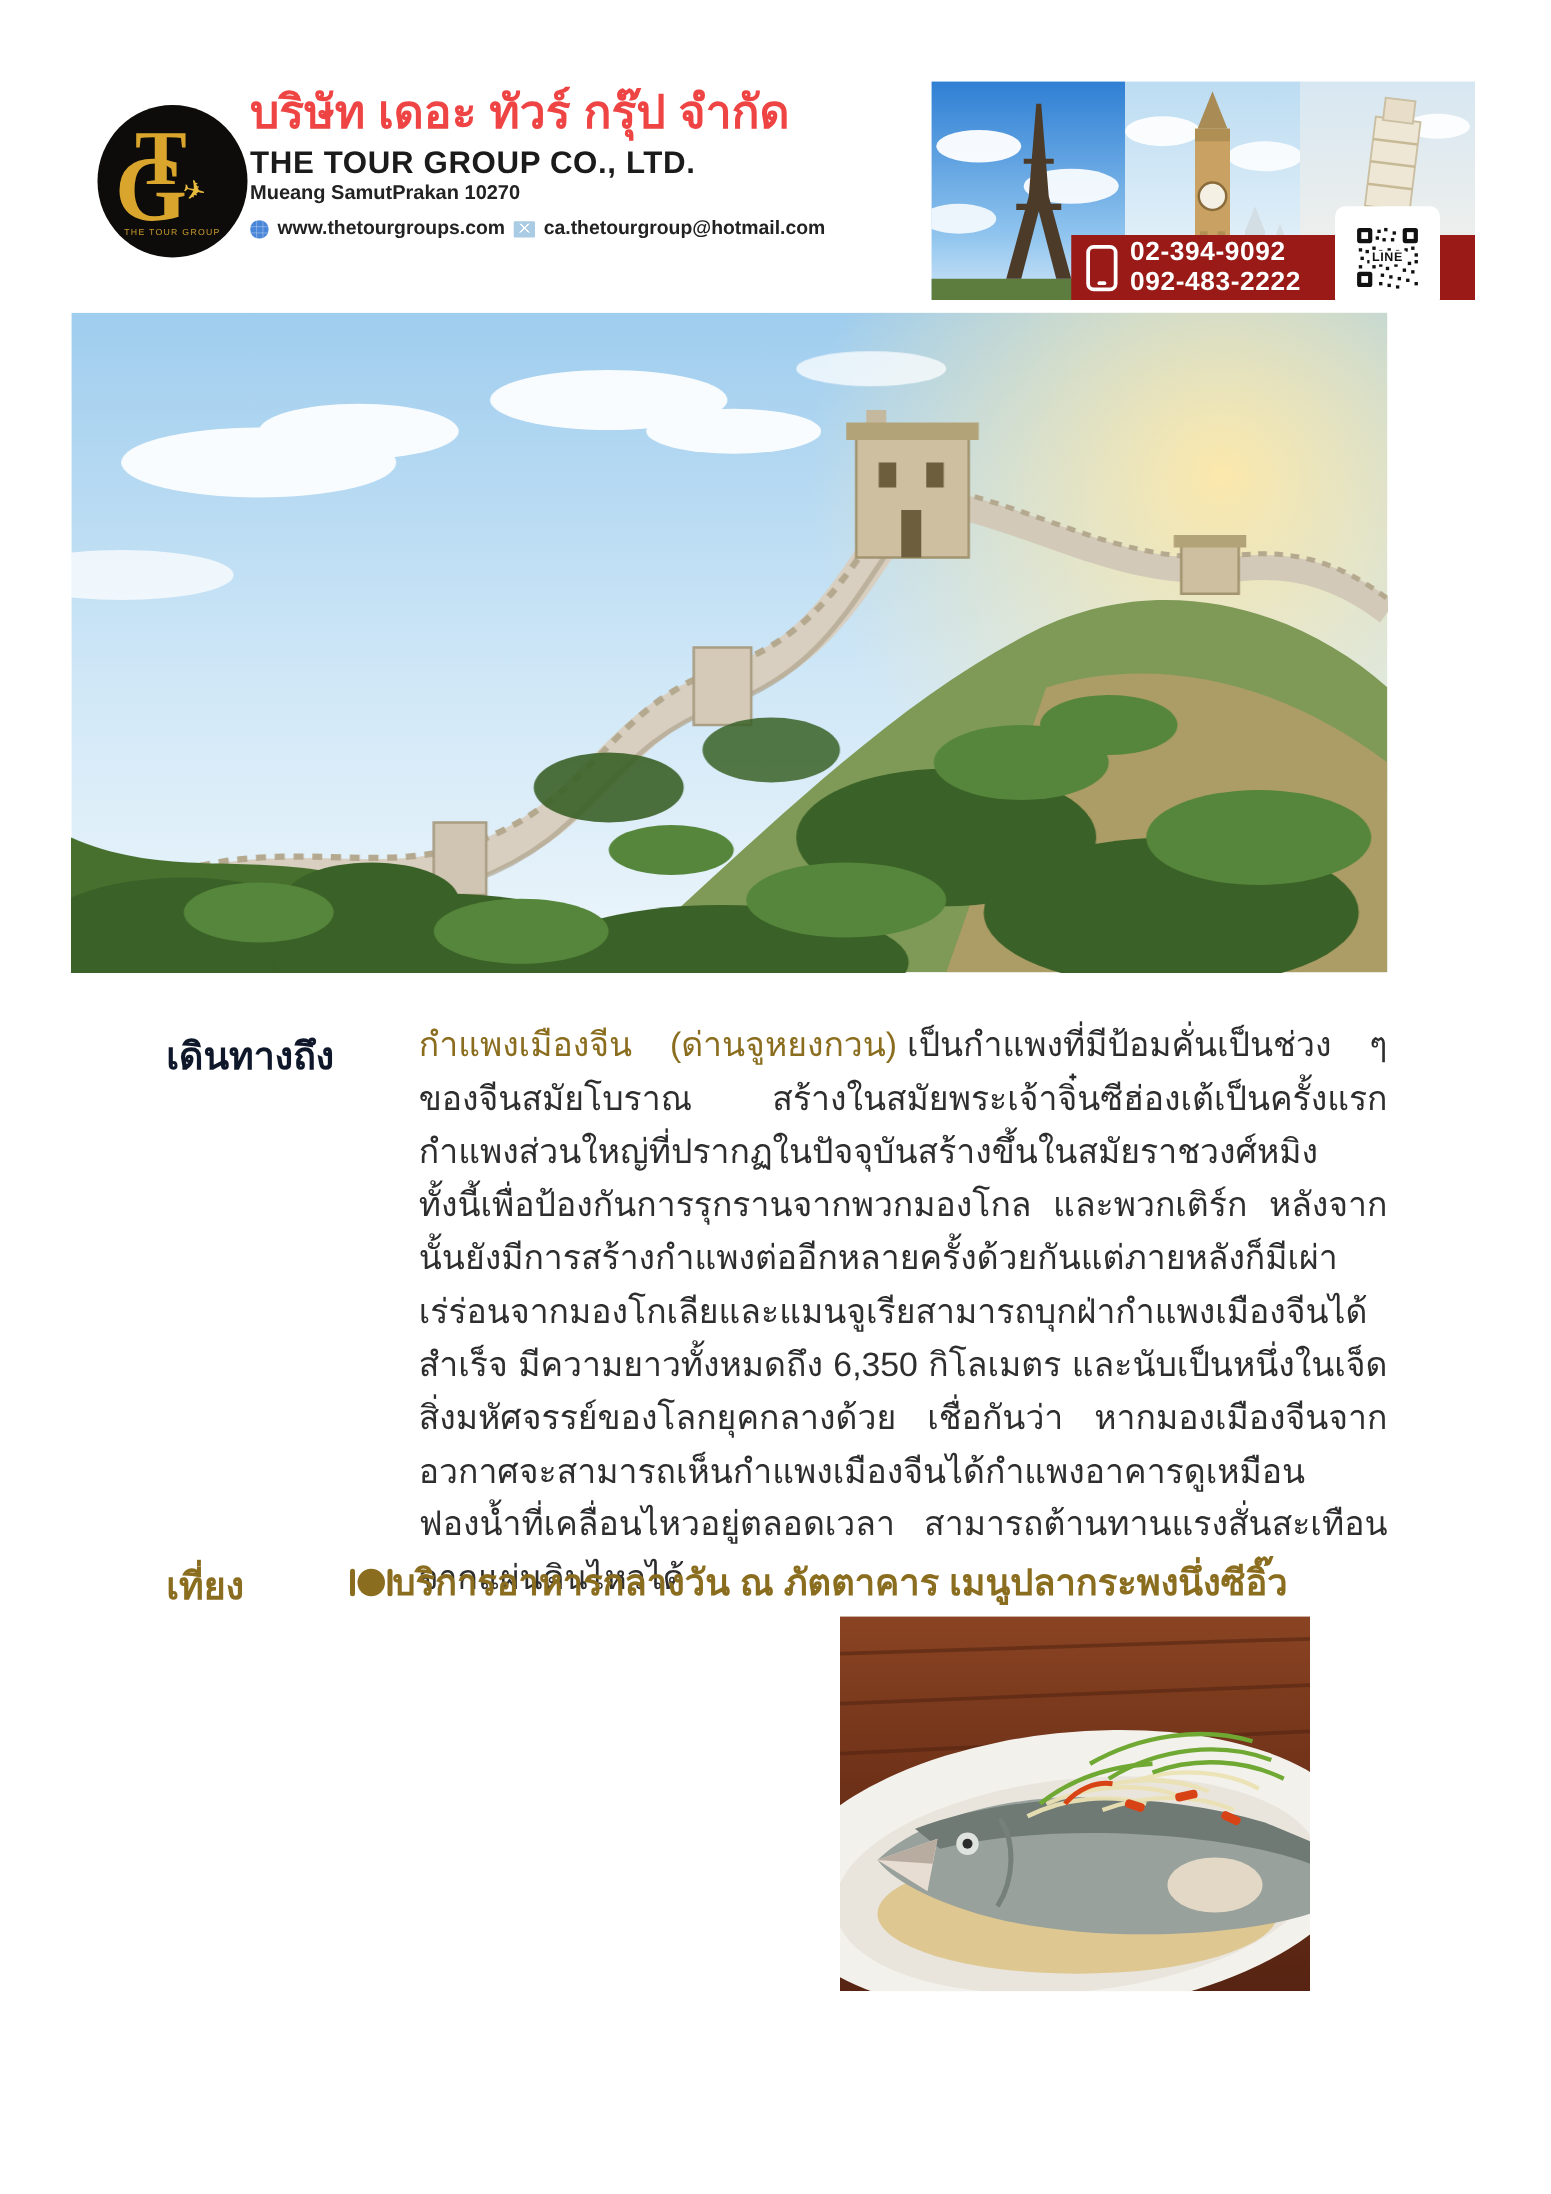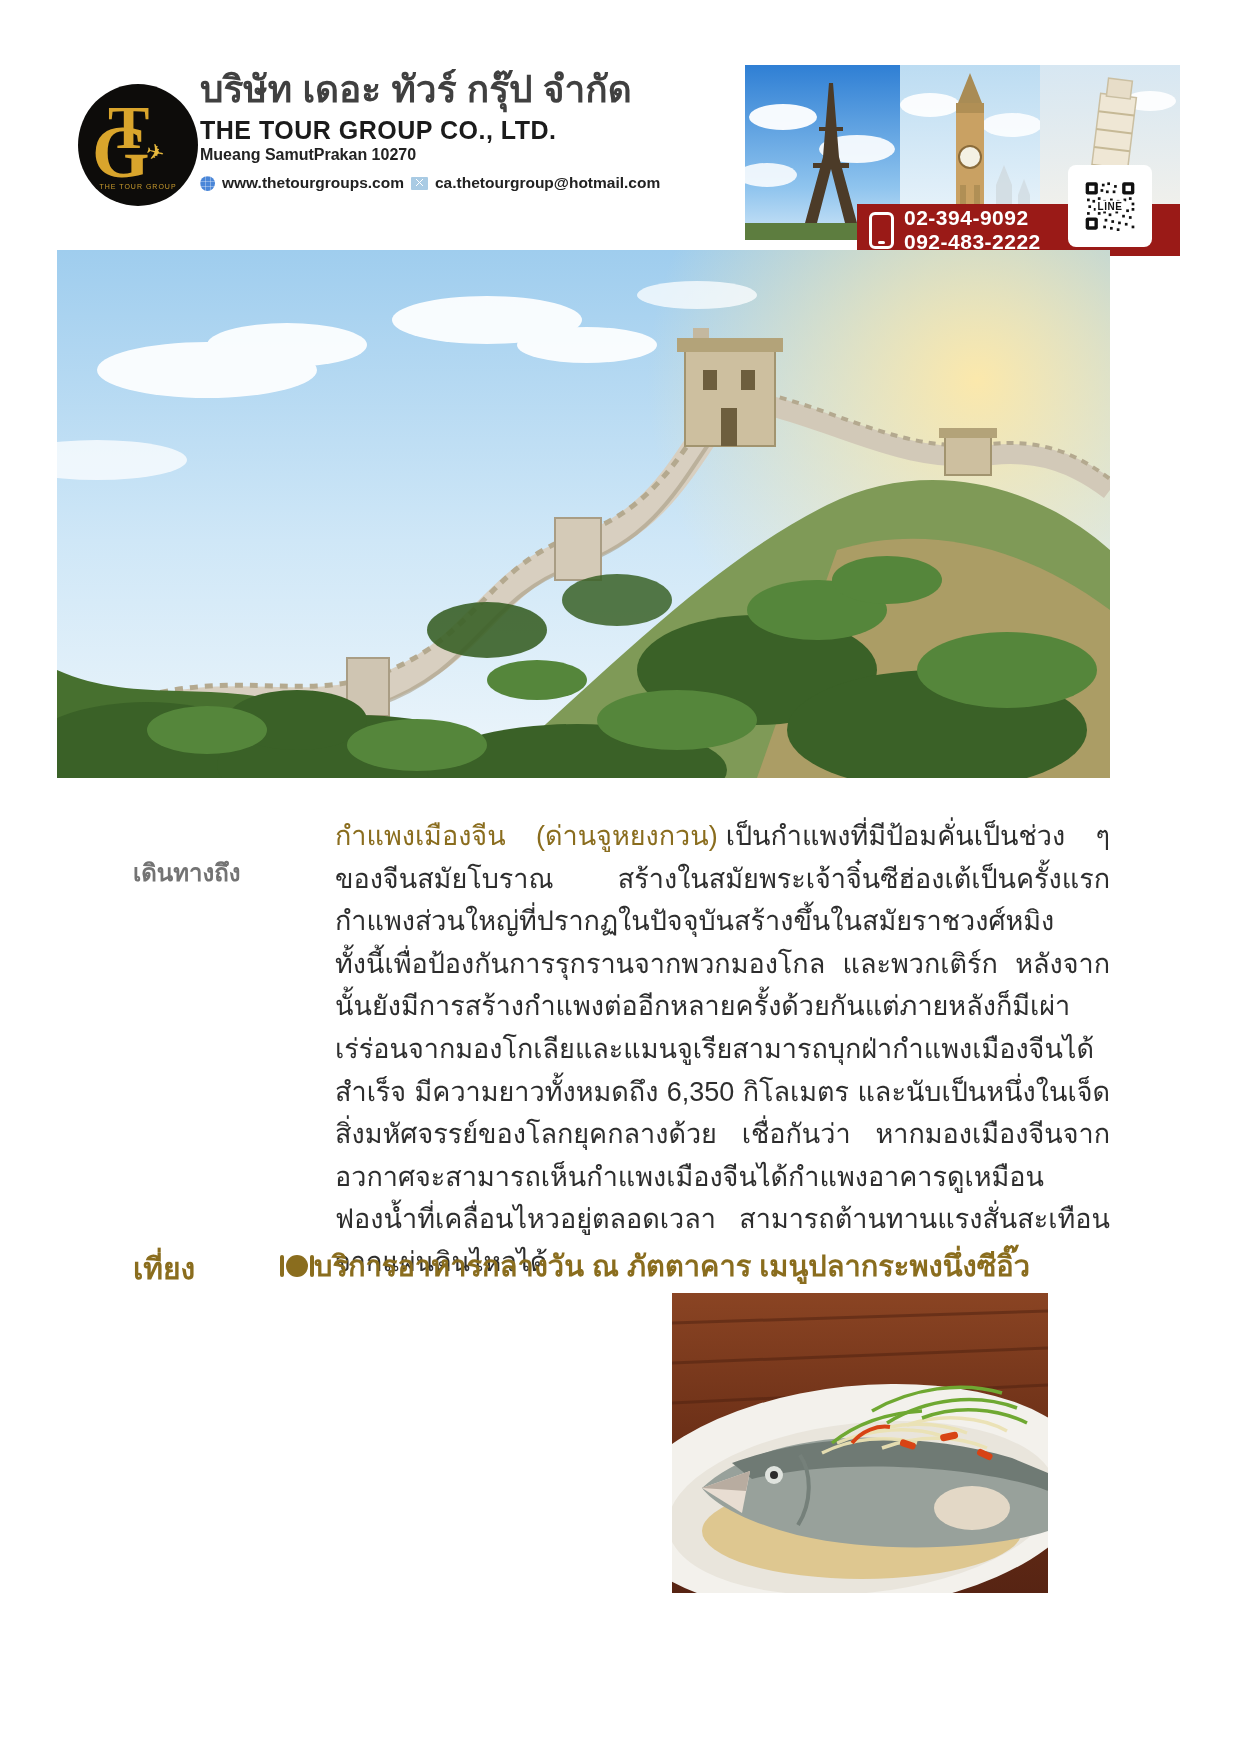--- a/index.html
+++ b/index.html
@@ -8,21 +8,21 @@
   .page{ position:relative; width:1241px; height:1755px; background:#ffffff; margin:0 auto; overflow:hidden; }
 
   
   .header{ position:absolute; top:60px; left:78px; right:61px; height:188px; }
   .logo-circle{ position:absolute; left:0; top:24px; width:120px; height:122px; background:#0d0c0a; border-radius:50%; overflow:hidden; }
   .logo-t{ position:absolute; left:30px; top:8px; font-size:62px; font-weight:bold; color:#d9a52c; font-family:"Liberation Serif", serif; }
   .logo-g{ position:absolute; left:14px; top:26px; font-size:74px; font-weight:bold; color:#d9a52c; font-family:"Liberation Serif", serif; }
   .logo-plane{ position:absolute; left:68px; top:56px; color:#e7b93d; font-size:22px; transform:rotate(14deg); }
   .logo-sub{ position:absolute; left:0; right:0; bottom:16px; text-align:center; color:#c79a2d; font-size:7px; letter-spacing:1px; }
   .company-info{ position:absolute; left:122px; top:6px; width:560px; }
-  .company-th{ font-size:37px; font-weight:bold; color:#404040; line-height:48px; }
+  .company-th{ font-size:37px; font-weight:bold; color:#ef4444; line-height:48px; }
   .company-en{ font-size:25px; font-weight:bold; color:#1b1b1b; letter-spacing:0.5px; margin-top:2px; }
   .addr{ font-size:16px; font-weight:bold; color:#222; line-height:20px; }
   .addr:first-of-type{ margin-top:4px; }
   .contact-line{ margin-top:9px; font-size:15.5px; font-weight:bold; color:#222; display:flex; align-items:center; gap:7px; }
   .globe{ width:15px; height:15px; border-radius:50%; background:#4a86d8;
           background-image:linear-gradient(#ffffff55 1px, transparent 1px), linear-gradient(90deg,#ffffff55 1px, transparent 1px);
           background-size:5px 5px; display:inline-block; }
   .mailicon{ width:17px; height:13px; background:#a9cbe4; display:inline-block; position:relative; border-radius:1px; }
   .mailicon::after{ content:""; position:absolute; left:2px; top:2px; width:13px; height:7px;
           background:linear-gradient(135deg, transparent 45%, #ffffff 46%, #ffffff 54%, transparent 55%),
@@ -30,36 +30,36 @@
   a.doclink{ color:#222; text-decoration:none; }
 
   
   .collage{ position:absolute; right:0; top:5px; width:435px; height:175px; }
   .tile{ position:absolute; top:0; height:175px; overflow:hidden; }
   .tile svg{ display:block; width:100%; height:100%; }
   .tile.eiffel{ left:0; width:155px; }
   .tile.bigben{ left:155px; width:140px; }
   .tile.pisa{ left:295px; width:140px; }
   .phone-banner{ position:absolute; left:112px; right:0; top:123px; height:52px; background:#9a1a17;
-                 display:flex; align-items:center; padding-left:12px;margin-top:16px; }
+                 display:flex; align-items:center; padding-left:12px; }
   .phone-icon{ width:25px; height:37px; border:3px solid #fff; border-radius:6px; position:relative; flex:0 0 auto; }
   .phone-icon::after{ content:""; position:absolute; left:6px; bottom:2px; width:7px; height:3px; background:#fff; border-radius:2px; }
   .phone-numbers{ margin-left:10px; color:#fff; font-weight:bold; font-size:21px; line-height:24px; letter-spacing:0.5px; }
   .qr-card{ position:absolute; right:28px; top:100px; width:84px; height:82px; background:#fff; border-radius:8px; padding:16px; }
   .qr-card svg{ display:block; width:100%; height:100%; }
   .qr-label{ position:absolute; left:50%; top:50%; transform:translate(-50%,-50%); background:#fff; padding:0 2px;
              font-size:10px; font-weight:bold; color:#111; letter-spacing:0.5px; }
 
   
   .hero{ position:absolute; top:250px; left:57px; width:1053px; height:528px; overflow:hidden; }
   .hero svg{ display:block; width:100%; height:100%; }
 
   
   .arrival{ position:absolute; top:815px; left:133px; width:980px; }
-  .arrival-heading{ position:absolute; left:0; top:6px; font-size:24px; font-weight:bold; color:#737373;margin-top:32px; }
+  .arrival-heading{ position:absolute; left:0; top:6px; font-size:30px; font-weight:bold; color:#0f172a; }
   .arrival-text{ margin-left:202px; width:775px; font-size:27px; line-height:42.6px; color:#2e2e2e; text-align:justify; }
   .arrival-text .hl{ font-weight:normal; color:#8a6d1e; margin-right:8px; }
 
   .lunch{ position:absolute; top:1243px; left:133px; width:980px; }
   .lunch-heading{ position:absolute; left:0; top:2px; font-size:30px; font-weight:bold; color:#8a6d1e; }
   .lunch-line{ margin-left:147px; display:flex; align-items:center; color:#8a6d1e; font-size:29px; font-weight:600; }
   .dining-icon{ display:inline-flex; align-items:center; gap:2px; flex:0 0 auto; }
   .dining-icon i{ display:block; width:4px; height:22px; background:#8a6d1e; border-radius:2px; }
   .dining-icon b{ display:block; width:22px; height:22px; background:#8a6d1e; border-radius:50%; }
 

